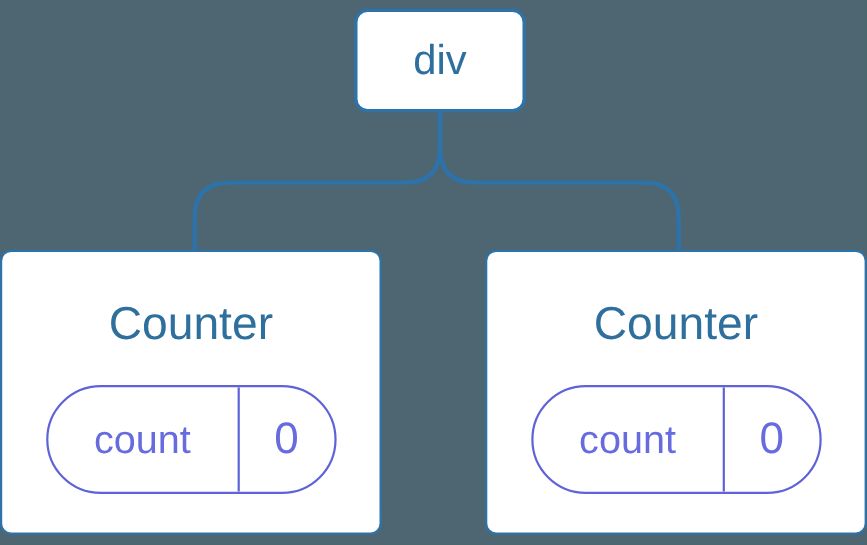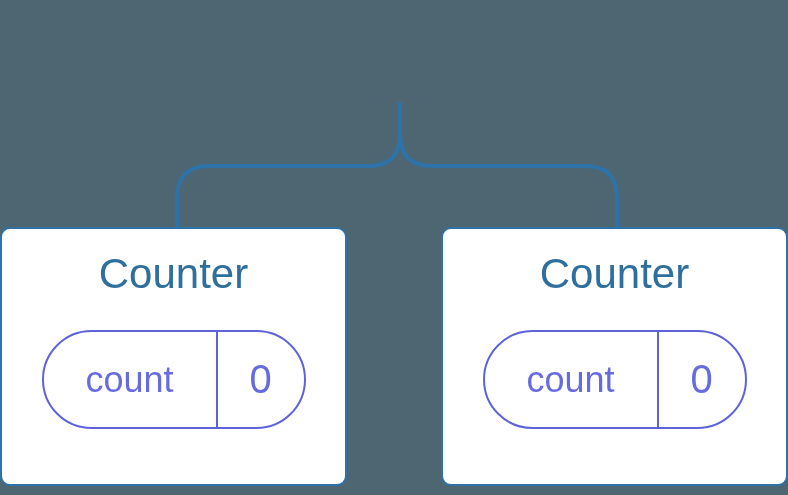--- a/index.html
+++ b/index.html
@@ -45,21 +45,21 @@
 
   
   .card {
     position: absolute;
     top: 227px;
     width: 347px; height: 259px;
     background: var(--card-bg);
     border: 2.5px solid var(--edge);
     border-radius: 10px;
     display: flex; flex-direction: column; align-items: center;
-    padding-top: 20px;
+    padding-top: 40px;
   }
   .card.left  { left: 0px; }
   .card.right { left: 441px; }
   .card .title {
     color: var(--node-text);
     font-size: 42px;
     font-weight: 500;
     line-height: 50px;
   }
 
@@ -92,20 +92,23 @@
 </head>
 <body>
 
 <div class="stage">
 
   <svg class="edges" viewBox="0 0 788 495" xmlns="http://www.w3.org/2000/svg">
     <path d="M 400 102 L 400 134 Q 400 166 368 166 L 209 166 Q 177 166 177 198 L 177 229"></path>
     <path d="M 400 102 L 400 134 Q 400 166 432 166 L 585 166 Q 617 166 617 198 L 617 229"></path>
   </svg>
 
+  <div class="root-node">
+    <span class="label">div</span>
+  </div>
 
   <div class="card left">
     <div class="title">Counter</div>
     <div class="state-pill">
       <div class="key">count</div>
       <div class="val">0</div>
     </div>
   </div>
 
   <div class="card right">

